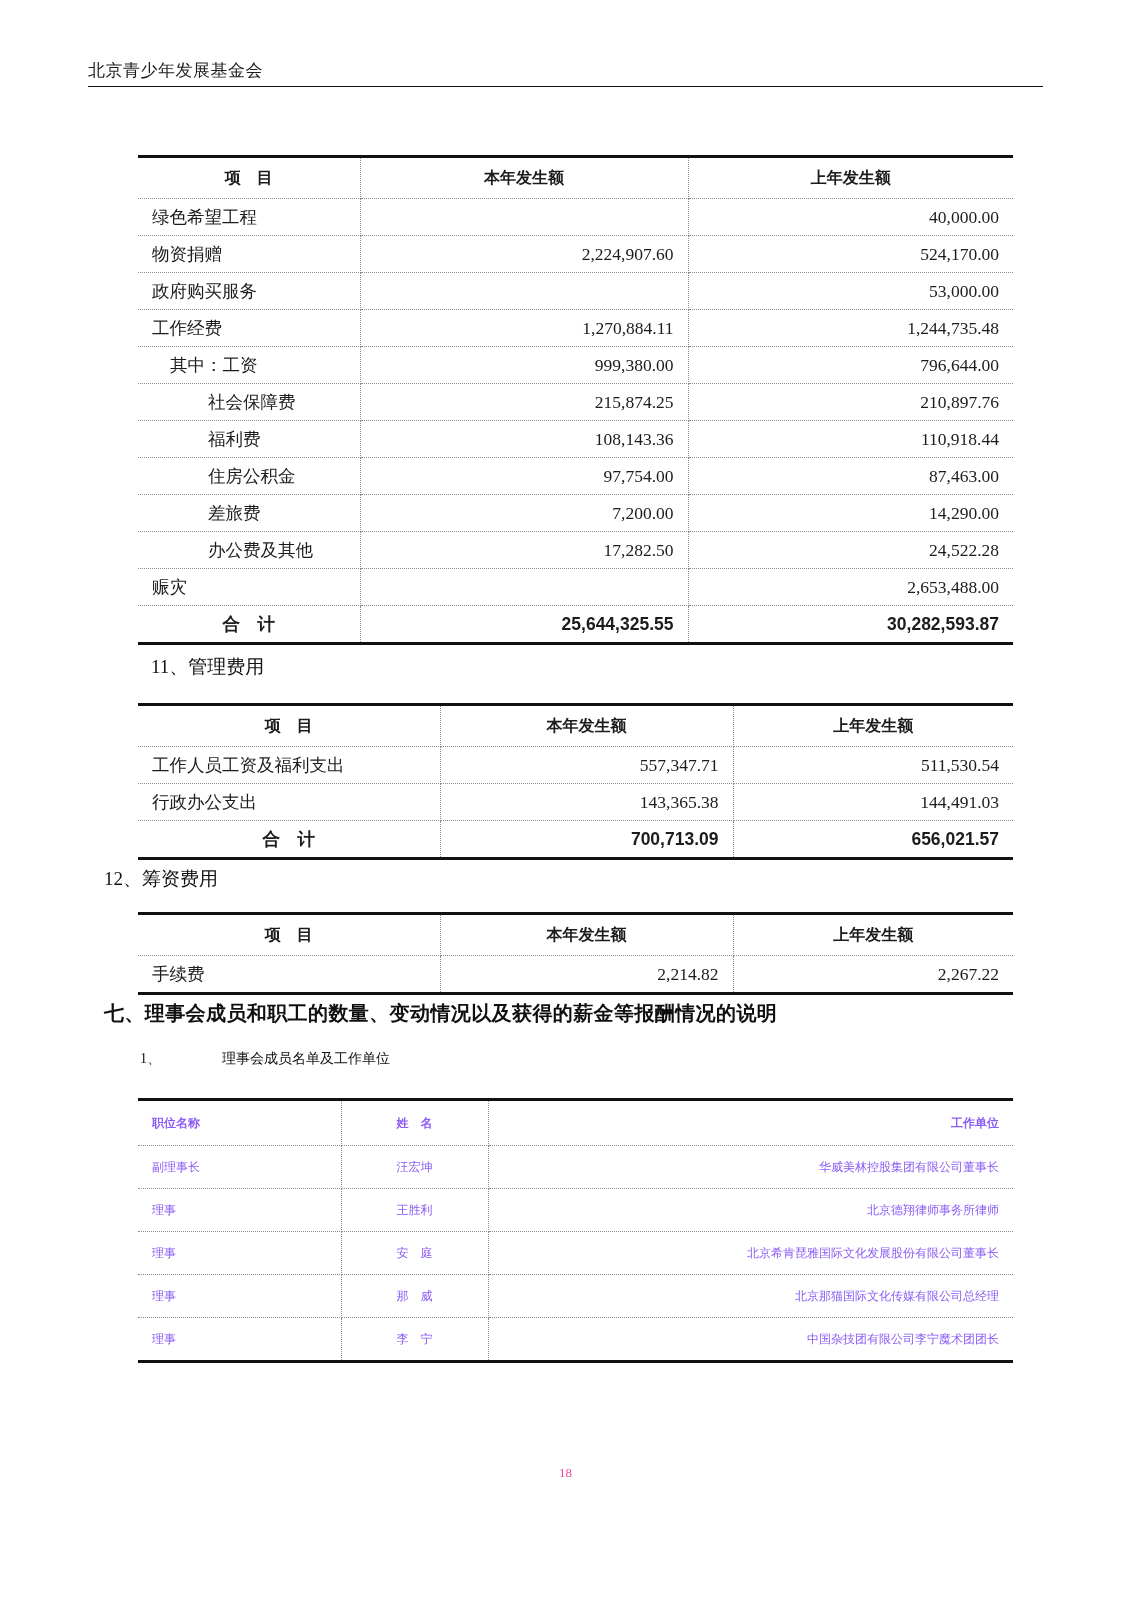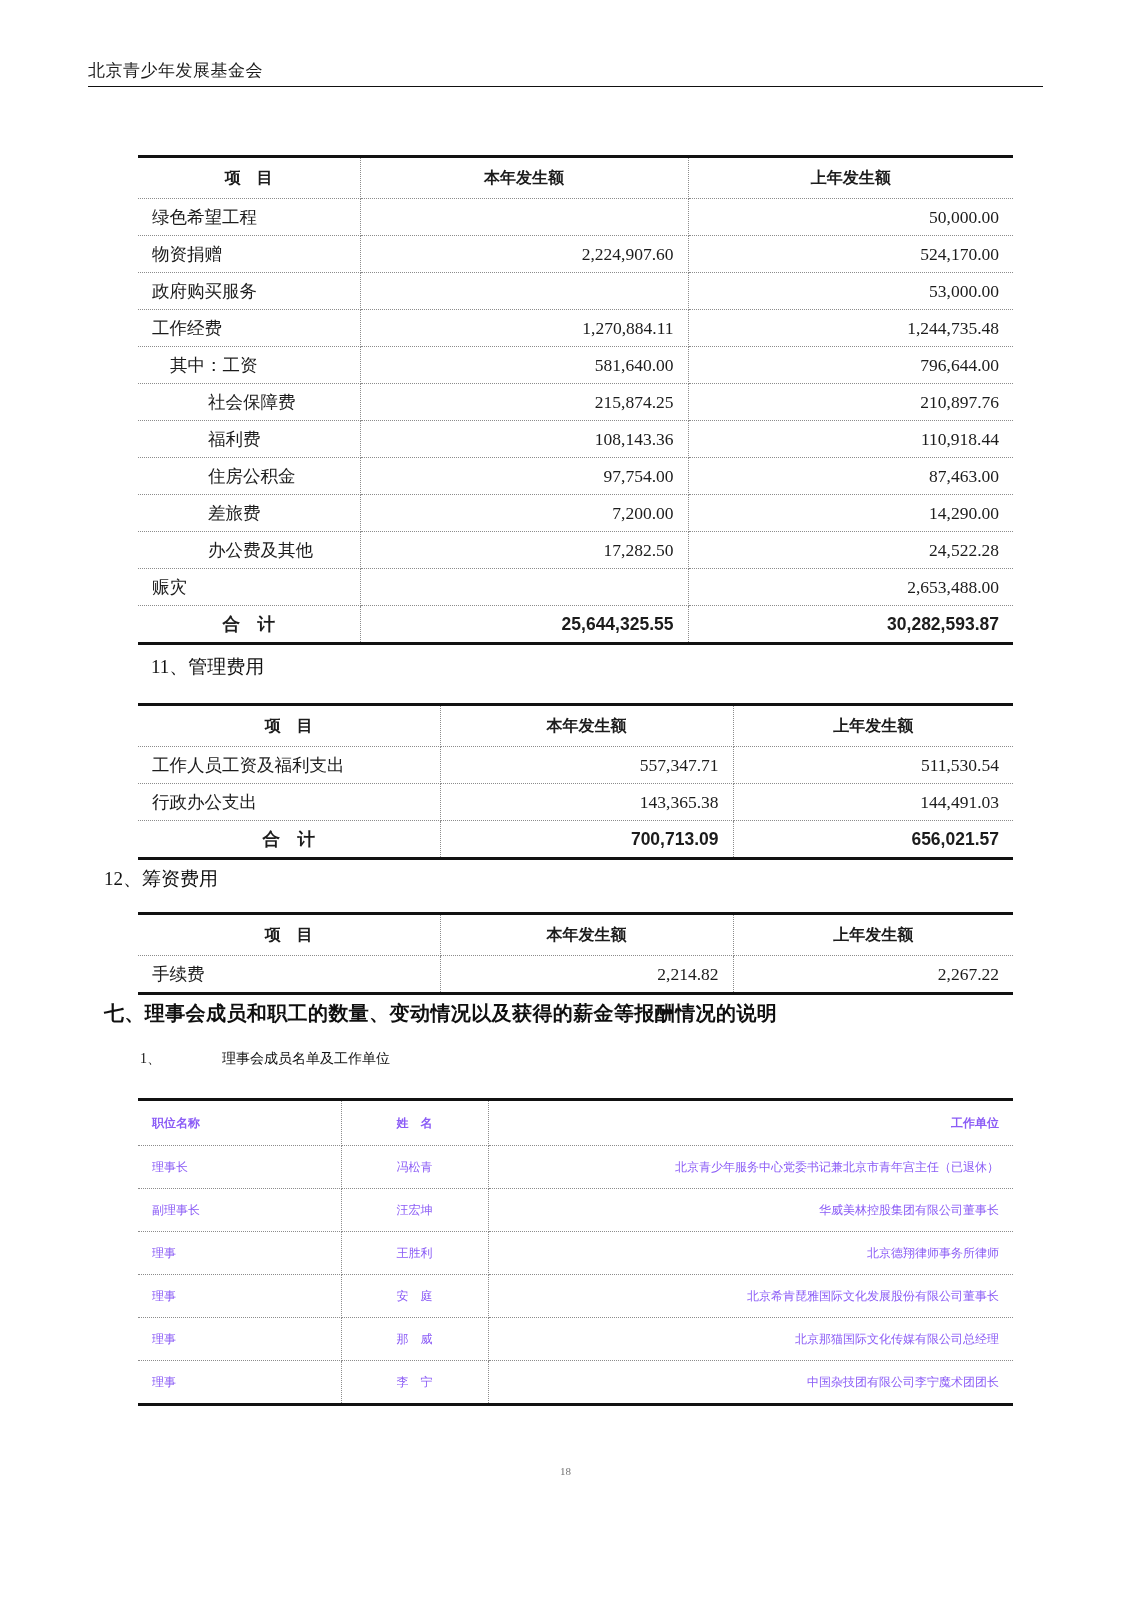--- a/index.html
+++ b/index.html
@@ -151,22 +151,22 @@
     padding: 0;
   }
 
   
   .page-number {
     position: absolute;
     left: 0;
     top: 1465px;
     width: 1131px;
     text-align: center;
-    font-size: 11px;
-    color: #737373;
+    font-size: 13px;
+    color: #ec4899;
   }
 </style>
 </head>
 <body>
 
 <div class="page">
 
   <div class="doc-header">
     <div class="line">北京青少年发展基金会</div>
     <div class="rule"></div>
@@ -180,40 +180,40 @@
     </colgroup>
     <tbody>
       <tr class="head-row thick-top">
         <td>项　目</td>
         <td>本年发生额</td>
         <td class="last-col">上年发生额</td>
       </tr>
     <tr>
           <td class="item">绿色希望工程</td>
           <td class="num"></td>
-          <td class="num last-col">50,000.00</td>
+          <td class="num last-col">40,000.00</td>
         </tr>
         <tr>
           <td class="item">物资捐赠</td>
           <td class="num">2,224,907.60</td>
           <td class="num last-col">524,170.00</td>
         </tr>
         <tr>
           <td class="item">政府购买服务</td>
           <td class="num"></td>
           <td class="num last-col">53,000.00</td>
         </tr>
         <tr>
           <td class="item">工作经费</td>
           <td class="num">1,270,884.11</td>
           <td class="num last-col">1,244,735.48</td>
         </tr>
         <tr>
           <td class="item indent-1">其中：工资</td>
-          <td class="num">581,640.00</td>
+          <td class="num">999,380.00</td>
           <td class="num last-col">796,644.00</td>
         </tr>
         <tr>
           <td class="item indent-2">社会保障费</td>
           <td class="num">215,874.25</td>
           <td class="num last-col">210,897.76</td>
         </tr>
         <tr>
           <td class="item indent-2">福利费</td>
           <td class="num">108,143.36</td>
@@ -325,25 +325,20 @@
       <col style="width:203px">
       <col style="width:147px">
       <col style="width:525px">
     </colgroup>
     <tbody>
       <tr class="head-row">
         <td class="c-title">职位名称</td>
         <td class="c-name">姓　名</td>
         <td class="c-org last-col">工作单位</td>
       </tr>
-    <tr>
-          <td class="c-title">理事长</td>
-          <td class="c-name">冯松青</td>
-          <td class="c-org last-col">北京青少年服务中心党委书记兼北京市青年宫主任（已退休）</td>
-        </tr>
         <tr>
           <td class="c-title">副理事长</td>
           <td class="c-name">汪宏坤</td>
           <td class="c-org last-col">华威美林控股集团有限公司董事长</td>
         </tr>
         <tr>
           <td class="c-title">理事</td>
           <td class="c-name">王胜利</td>
           <td class="c-org last-col">北京德翔律师事务所律师</td>
         </tr>

